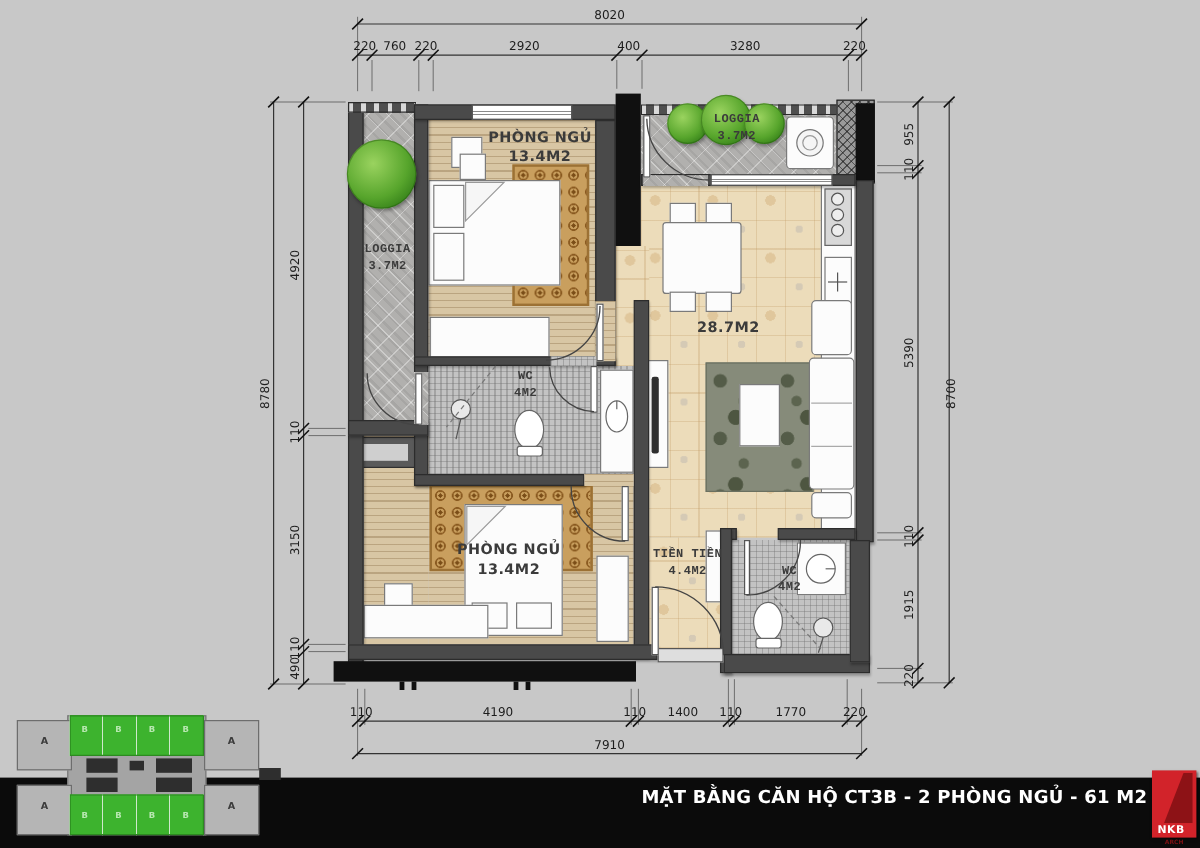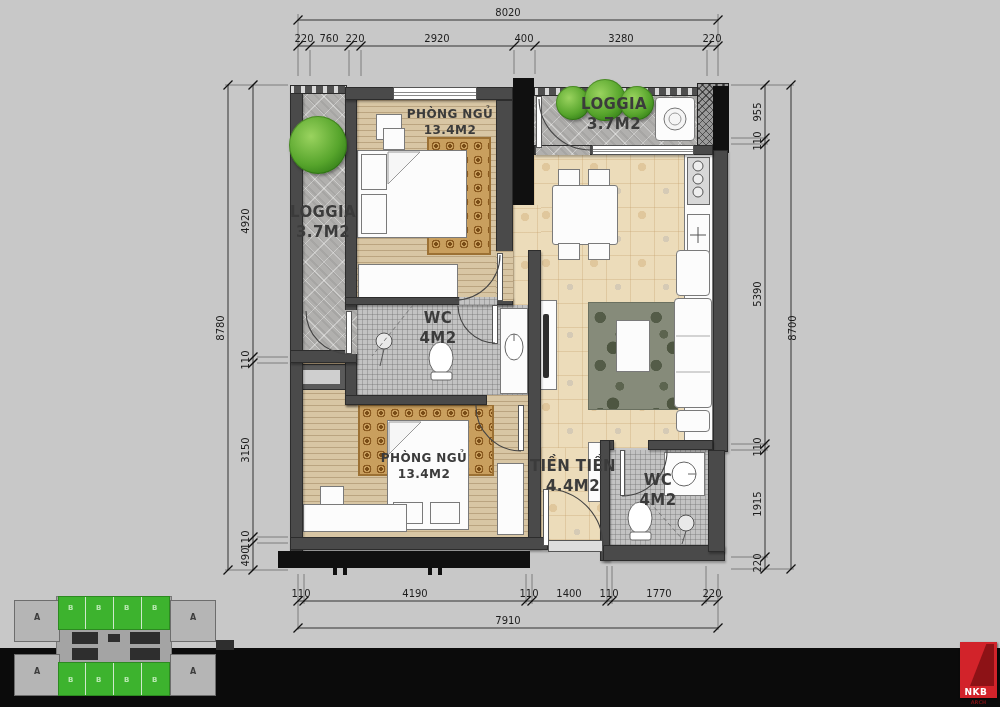--- a/index.html
+++ b/index.html
@@ -50,21 +50,21 @@
           radial-gradient(circle 7px at 70% 60%,#5c644f 0 60%,transparent 66%),
           radial-gradient(circle 10px at 40% 80%,#4e5641 0 60%,transparent 66%);
         background-size:56px 48px,44px 52px,60px 56px;}
   .tree{position:absolute;border-radius:50%;
         background:radial-gradient(circle at 38% 35%,#9ad35f,#57a52c 55%,#2f7a16 85%);
         box-shadow:inset 0 0 0 1px rgba(30,80,10,.4),1px 2px 3px rgba(0,0,0,.35);}
   .darkfurn{position:absolute;background:#5a5a5a;border:1px solid #2f2f2f;box-sizing:border-box;}
   
   .rlabel{position:absolute;transform:translateX(-50%);text-align:center;white-space:nowrap;
         color:#3b3b3b;font-weight:700;font-size:12px;line-height:1.35;letter-spacing:.4px;}
-  .rlabel.small{font-size:15px;}
+  .rlabel.small{font-size:10px;font-family:Liberation Mono, monospace;}
   svg.lines{position:absolute;left:0;top:0;pointer-events:none;}
   svg.lines text{font-family:"DejaVu Sans",sans-serif;font-size:10px;fill:#1d1d1d;}
   
   .kp{position:absolute;left:12px;top:594px;width:226px;height:110px;z-index:5;}
   .kp .awing{position:absolute;background:#b5b5b5;border:1px solid #6d6d6d;box-sizing:border-box;
         color:#3c3c3c;font-size:8px;font-weight:700;text-align:center;}
   .kp .slab{position:absolute;background:#a4a4a4;border:1px solid #787878;box-sizing:border-box;}
   .kp .green{position:absolute;background:#3db32e;box-shadow:inset 0 0 0 1px #2c8a20;
         background-image:repeating-linear-gradient(90deg,transparent 0 27px,#cfe8cc 27px 28px);}
   .kp .core{position:absolute;background:#2e2e2e;}
@@ -354,20 +354,21 @@
   </div>
   <div class="rlabel small" style="left:323px;top:202px">
     <div>LOGGIA</div>
     <div>3.7M2</div>
   </div>
   <div class="rlabel small" style="left:614px;top:94px">
     <div>LOGGIA</div>
     <div>3.7M2</div>
   </div>
   <div class="rlabel" style="left:607px;top:265px">
+    <div>28.7M2</div>
   </div>
   <div class="rlabel small" style="left:438px;top:308px">
     <div>WC</div>
     <div>4M2</div>
   </div>
   <div class="rlabel" style="left:424px;top:450px">
     <div>PHÒNG NGỦ</div>
     <div>13.4M2</div>
   </div>
   <div class="rlabel small" style="left:573px;top:456px">
@@ -407,20 +408,21 @@
     </div>
     <div class="core" style="left:60px;top:38px;width:26px;height:12px"></div>
     <div class="core" style="left:96px;top:40px;width:12px;height:8px"></div>
     <div class="core" style="left:118px;top:38px;width:30px;height:12px"></div>
     <div class="core" style="left:60px;top:54px;width:26px;height:12px"></div>
     <div class="core" style="left:118px;top:54px;width:30px;height:12px"></div>
     <div class="core" style="left:204px;top:46px;width:18px;height:10px"></div>
   </div>
 
   <div class="tbar">
+    <div class="t1">MẶT BẰNG CĂN HỘ CT3B - 2 PHÒNG NGỦ - 61 M2</div>
   </div>
   <div class="logo">
     <div class="swoosh"></div>
     <div class="ltxt">NKB</div>
   </div>
   <div class="logosub">ARCH</div>
 
 </div>
 
 </body></html>

